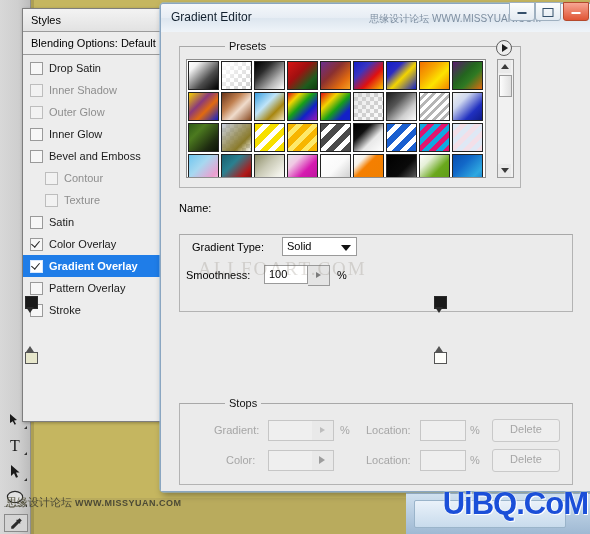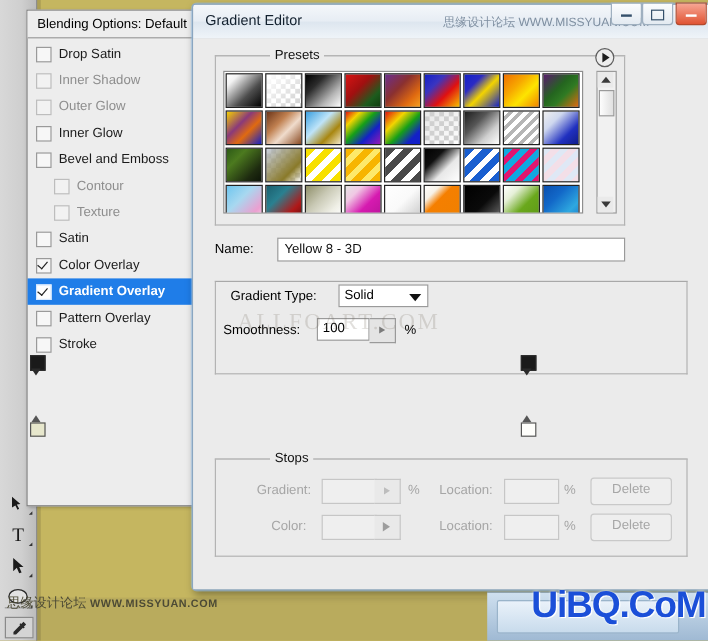--- a/index.html
+++ b/index.html
@@ -123,21 +123,21 @@
   .opstop{top:296px;}
   .opstop .box{width:11px;height:11px;border:1px solid #2a2a2a;}
   .opstop .tri{position:absolute;left:1px;top:11px;width:0;height:0;
     border-left:4.5px solid transparent;border-right:4.5px solid transparent;border-top:6px solid #2a2a2a;}
   .clstop{top:346px;}
   .clstop .tri{position:absolute;left:1px;top:0;width:0;height:0;
     border-left:4.5px solid transparent;border-right:4.5px solid transparent;border-bottom:6px solid #555;}
   .clstop .box{position:absolute;left:0;top:6px;width:11px;height:10px;border:1px solid #555;}
 
   
-  #stops-box{left:18px;top:350px;width:392px;height:80px;}
+  #stops-box{left:18px;top:371px;width:392px;height:80px;}
   .srow{position:absolute;left:0;width:100%;height:24px;}
   .slabel{position:absolute;font-size:11px;color:#a6a6a6;}
   .sfield{position:absolute;height:19px;background:#efefef;border:1px solid #c6c6c6;}
   .spin{position:absolute;width:21px;height:19px;background:#e9e9e9;border:1px solid #c6c6c6;border-left:0;}
   .spin i{position:absolute;left:8px;top:6px;width:0;height:0;
     border-top:3px solid transparent;border-bottom:3px solid transparent;border-left:5px solid #bdbdbd;}
   .spct{position:absolute;font-size:11px;color:#a6a6a6;}
   .delbtn{position:absolute;width:66px;height:21px;background:#eeeeee;border:1px solid #c9c9c9;
     border-radius:3px;font:11px "Liberation Sans",sans-serif;color:#a6a6a6;text-align:center;line-height:19px;}
 
@@ -202,20 +202,21 @@
   </div>
   <div id="tool-sep" style="top:506px"></div>
   <div id="tool-bottomswatch">
     <svg width="13" height="13" viewBox="0 0 13 13">
         <path d="M9.6 1.2 L11.8 3.4 L9.9 5.3 L10.6 6 L9.8 6.8 L9.1 6.1 L3.4 11.8 L1.2 11.8 L1.2 9.6 L6.9 3.9 L6.2 3.2 L7 2.4 L7.7 3.1 Z" fill="#2a2a2a"></path>
       </svg>
   </div>
 </div>
 
 <div id="styles-panel">
+  <div class="hdr">Styles</div>
   <div class="blend">Blending Options: Default</div>
   <div class="fx-list" id="fx-list">
       <div class="fx-row">
         <span class="fx-chk"></span>
         <span>Drop Satin</span>
       </div>
       <div class="fx-row dim">
         <span class="fx-chk"></span>
         <span>Inner Shadow</span>
       </div>
@@ -332,21 +333,20 @@
           </div>
         <div id="scroll-thumb"></div>
         <div class="sarrow dn">
             <i></i>
           </div>
       </div>
     </div>
 
     <div id="name-row">
       <span id="name-label">Name:</span>
-      <div id="name-input" style="line-height:18px;">Yellow 8 - 3D</div>
     </div>
 
     <div class="gbox" id="type-box">
       <span id="type-label">Gradient Type:</span>
       <div id="type-select">
         <span>Solid</span>
         <span class="caret"></span>
       </div>
       <span id="smooth-label">Smoothness:</span>
       <div id="smooth-input">100</div>

